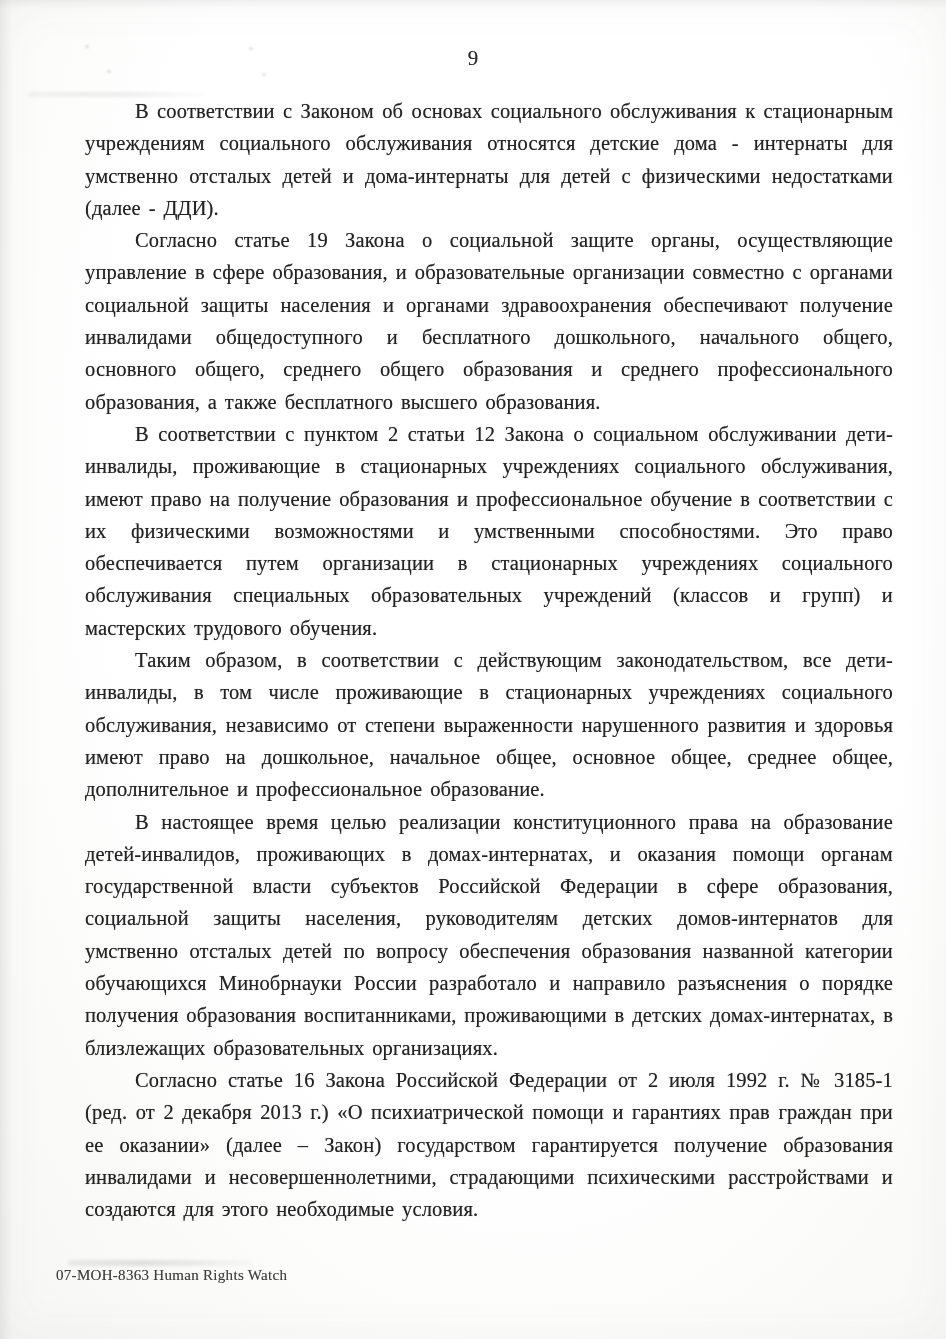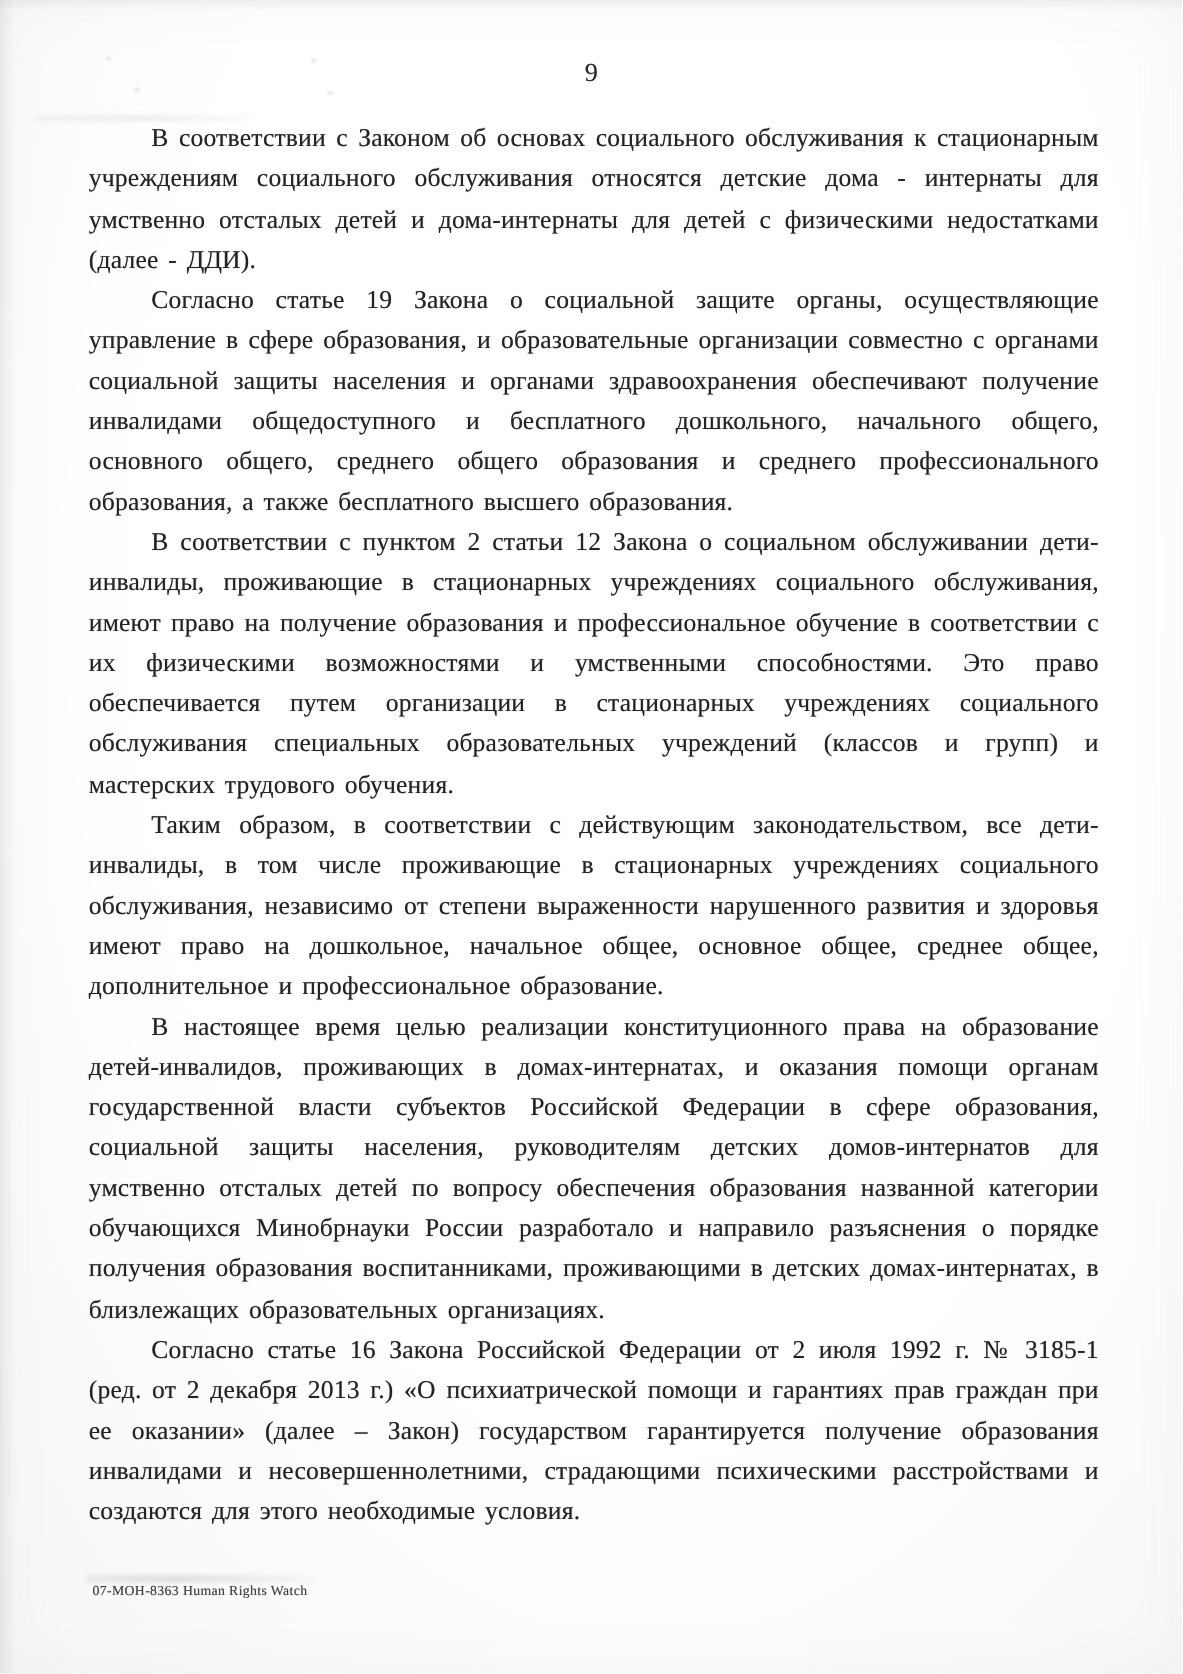--- a/index.html
+++ b/index.html
@@ -32,38 +32,38 @@
     left: 0;
     width: 946px;
     text-align: center;
     font-size: 21px;
     color: #2a2a2a;
     text-shadow: 0 0 0.6px rgba(40,40,40,0.55);
   }
   .body-text {
     position: absolute;
     top: 95px;
-    left: 71px;
+    left: 85px;
     width: 808px;
     font-size: 20.5px;
     line-height: 32.3px;
     text-align: justify;
     letter-spacing: 0.15px;
     word-spacing: 2.5px;
     text-shadow: 0 0 0.7px rgba(35,35,35,0.55);
   }
   .para {
     margin: 0;
     text-indent: 50px;
   }
   .footer {
     position: absolute;
-    left: 74px;
+    left: 56px;
     top: 1267px;
-    font-size: 11px;
+    font-size: 15px;
     letter-spacing: 0.3px;
     color: #3f3f3f;
     text-shadow: 0 0 0.6px rgba(70,70,70,0.5);
   }
   .smudge-footer {
     position: absolute;
     left: 68px;
     top: 1260px;
     width: 185px;
     height: 6px;

